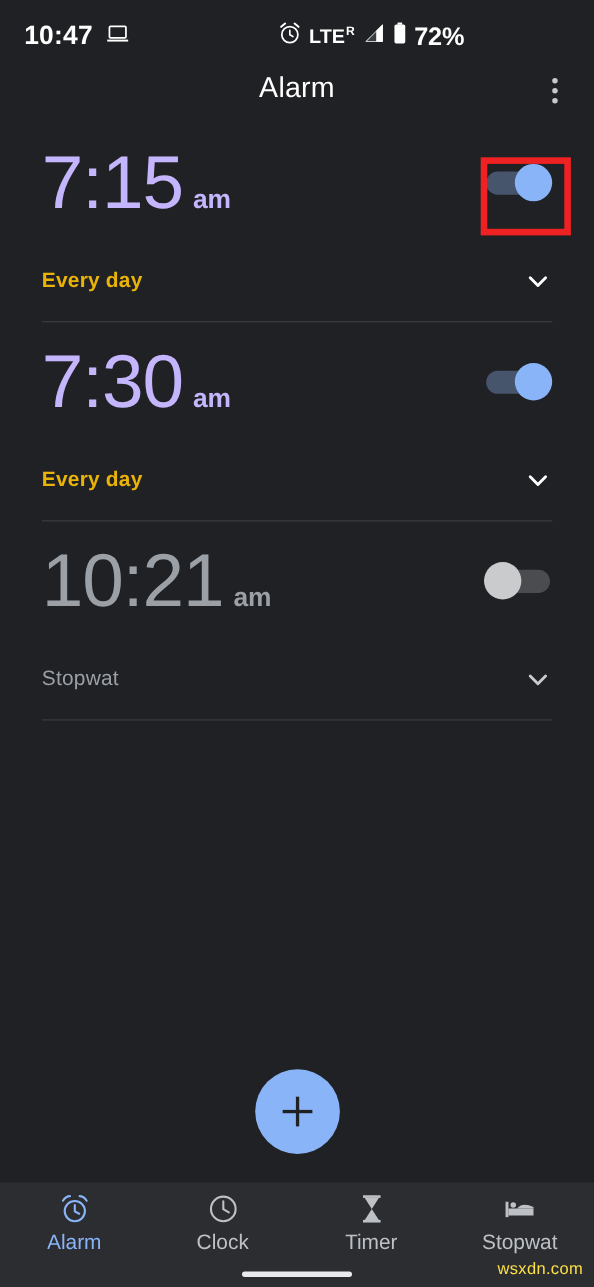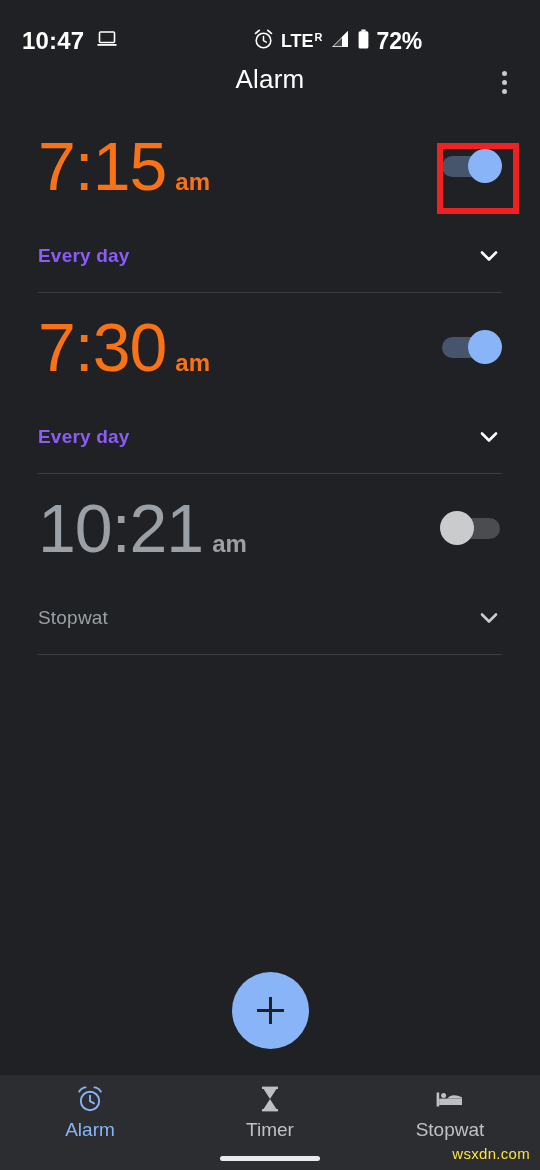--- a/index.html
+++ b/index.html
@@ -14,21 +14,21 @@
     position: relative;
     width: 540px;
     height: 1170px;
     background: #202124;
     overflow: hidden;
   }
 
   
   #status-bar {
     position: absolute;
-    top: 16px; left: 0;
+    top: 8px; left: 0;
     width: 444px;
     height: 50px;
     display: flex;
     align-items: center;
     justify-content: space-between;
     padding: 0 22px;
     box-sizing: border-box;
     color: #ffffff;
     gap: 32px;
   }
@@ -129,21 +129,21 @@
   .time-main {
     font-size: 68px;
     font-weight: 300;
     letter-spacing: -1px;
   }
   .time-meridiem {
     font-size: 24px;
     font-weight: 700;
     margin-left: 9px;
   }
-  .enabled .time-main, .enabled .time-meridiem { color: #f97316; }
+  .enabled .time-main, .enabled .time-meridiem { color: #c4b5fd; }
   .disabled .time-main, .disabled .time-meridiem { color: #9aa0a6; }
 
   .toggle {
     position: relative;
     width: 62px;
     height: 34px;
     cursor: pointer;
     flex: none;
   }
   .toggle .track {
@@ -169,21 +169,21 @@
   .alarm-bottom {
     display: flex;
     align-items: center;
     justify-content: space-between;
     height: 72px;
   }
   .alarm-schedule {
     font-size: 19px;
     letter-spacing: 0.2px;
   }
-  .enabled .alarm-schedule { color: #8b5cf6; font-weight: bold; }
+  .enabled .alarm-schedule { color: #eab308; font-weight: bold; }
   .disabled .alarm-schedule { color: #9aa0a6; font-weight: normal; }
 
   .chevron {
     width: 26px;
     height: 26px;
     display: flex;
     align-items: center;
     justify-content: center;
     cursor: pointer;
   }
@@ -431,20 +431,29 @@
         <svg width="30" height="30" viewBox="0 0 30 30">
           <circle cx="15" cy="17" r="9.2" fill="none" stroke="#8ab4f8" stroke-width="1.9"></circle>
           <path d="M15 11.6 L15 17.2 L19 19.4" fill="none" stroke="#8ab4f8" stroke-width="1.9" stroke-linecap="round"></path>
           <path d="M4.2 7.6 Q7 3.4 10.6 3.4" fill="none" stroke="#8ab4f8" stroke-width="1.9" stroke-linecap="round"></path>
           <path d="M25.8 7.6 Q23 3.4 19.4 3.4" fill="none" stroke="#8ab4f8" stroke-width="1.9" stroke-linecap="round"></path>
         </svg>
       </span>
       <span class="nav-label">Alarm</span>
     </div>
 
+    <div class="nav-item">
+      <span class="nav-icon">
+        <svg width="30" height="30" viewBox="0 0 30 30">
+          <circle cx="15" cy="15" r="11.2" fill="none" stroke="#bdc1c6" stroke-width="1.9"></circle>
+          <path d="M15 8 L15 15.3 L20 18.2" fill="none" stroke="#bdc1c6" stroke-width="1.9" stroke-linecap="round"></path>
+        </svg>
+      </span>
+      <span class="nav-label">Clock</span>
+    </div>
 
     <div class="nav-item">
       <span class="nav-icon">
         <svg width="30" height="30" viewBox="0 0 30 30">
           <rect x="7" y="2.6" width="16" height="2.4" fill="#bdc1c6"></rect>
           <rect x="7" y="25" width="16" height="2.4" fill="#bdc1c6"></rect>
           <path d="M8.6 5 L21.4 5 L15 15 Z" fill="#bdc1c6"></path>
           <path d="M8.6 25 L21.4 25 L15 15 Z" fill="#bdc1c6"></path>
         </svg>
       </span>

